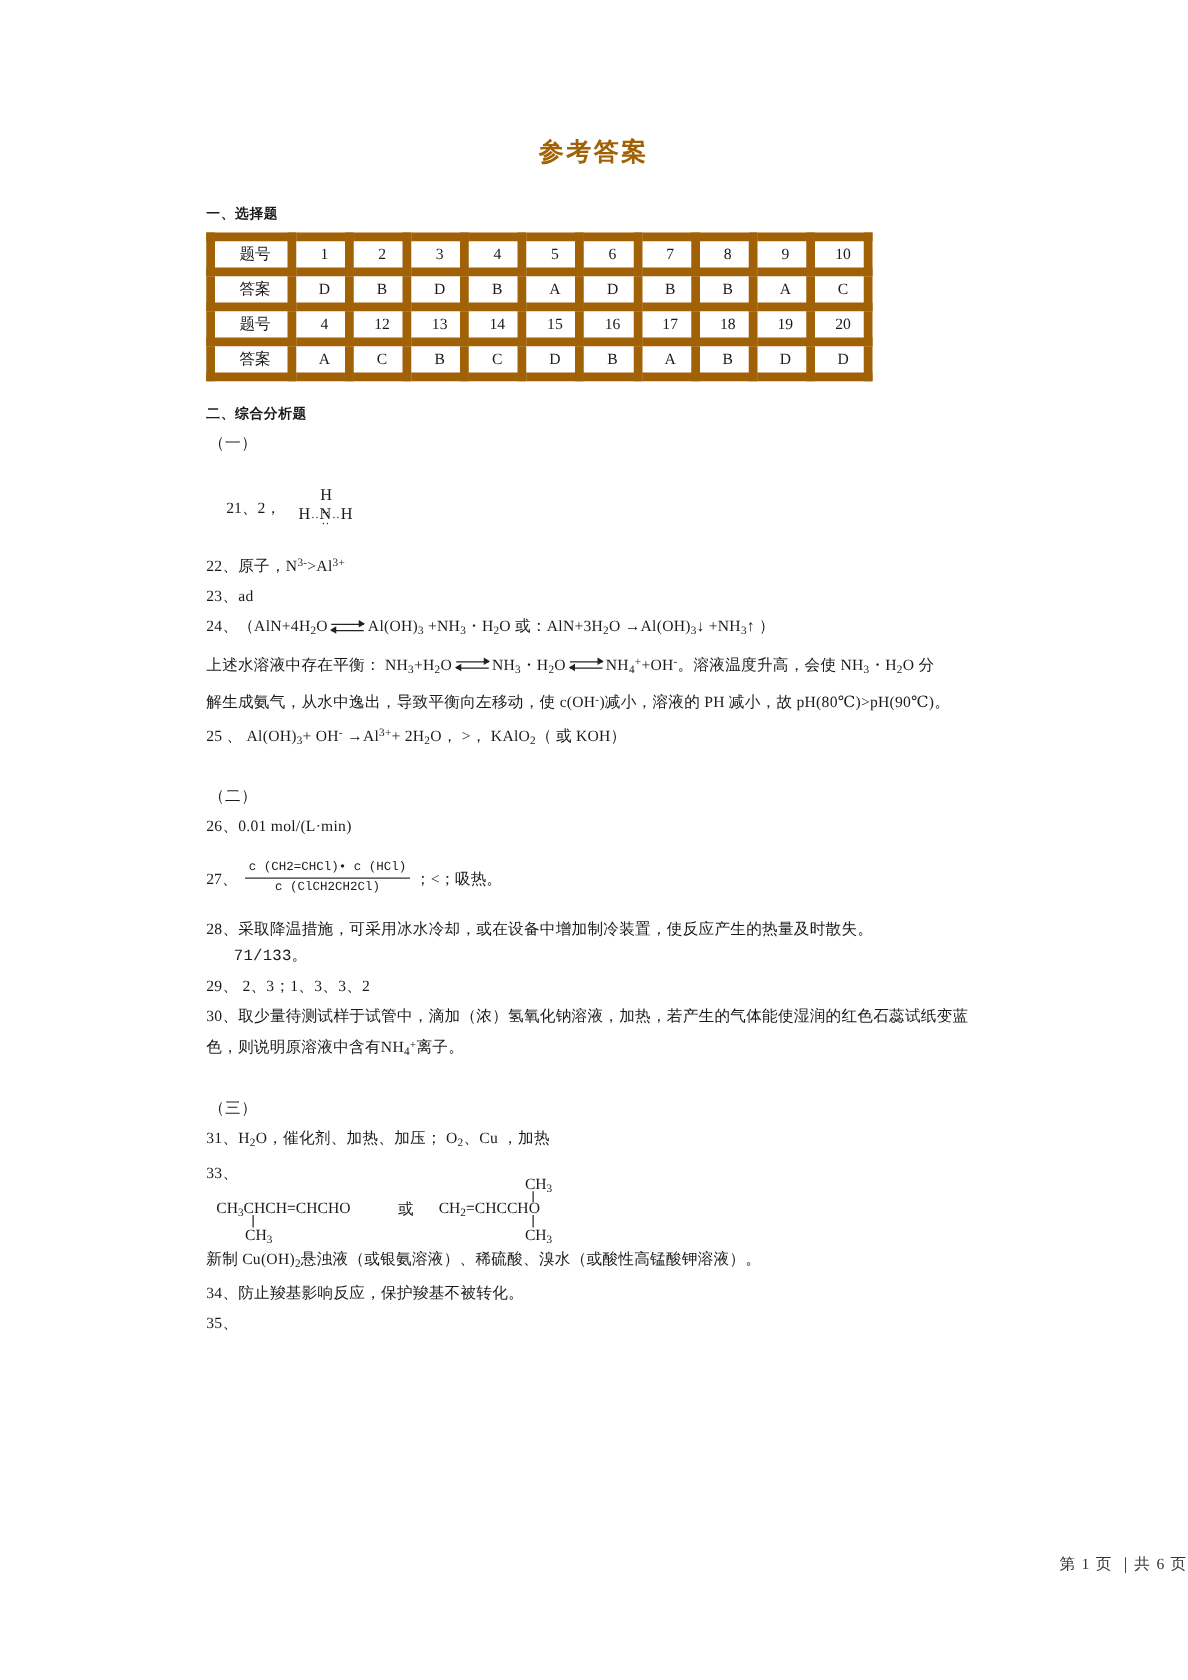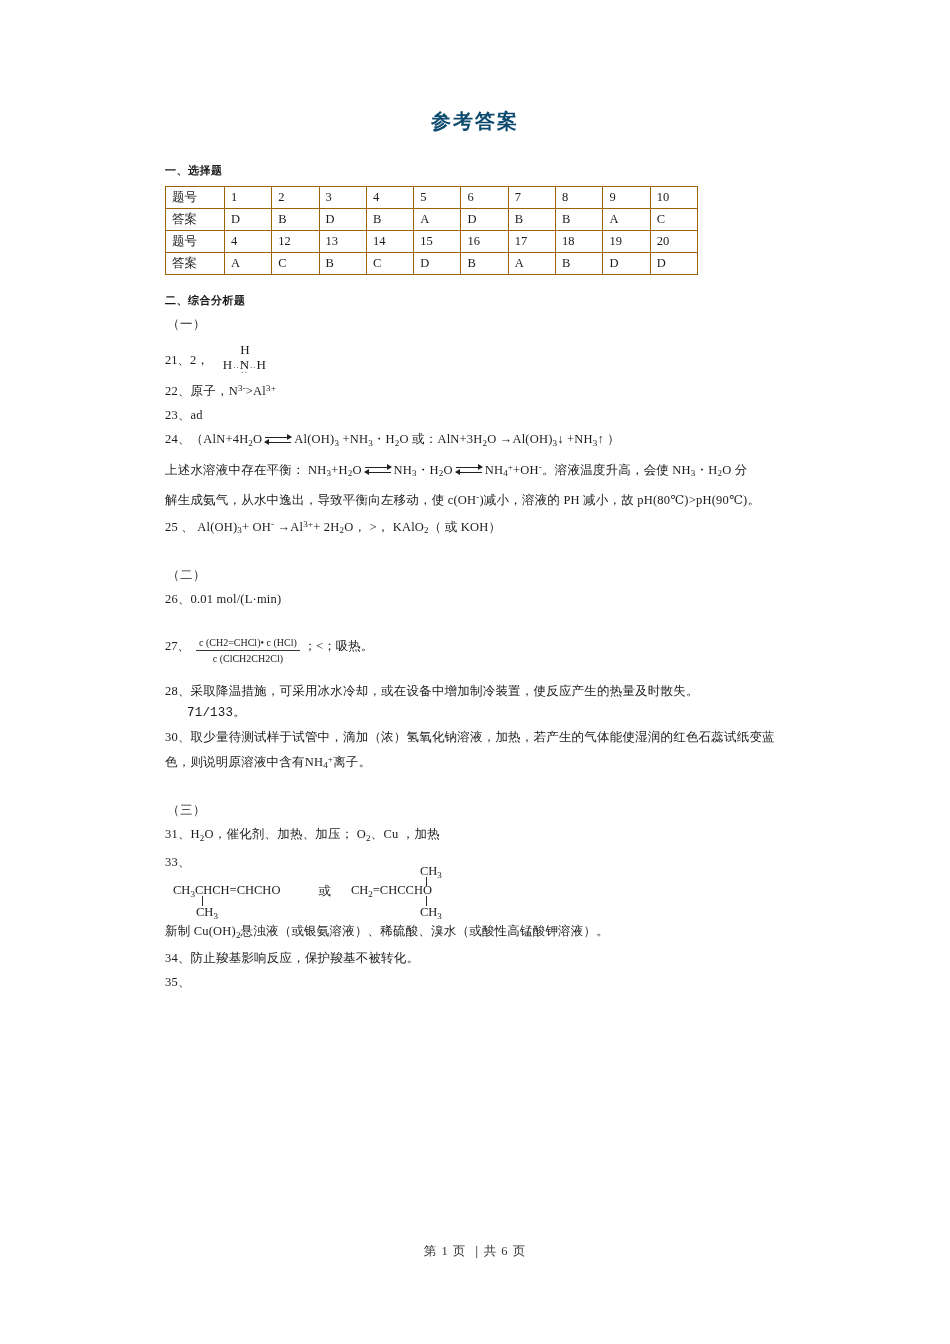--- a/index.html
+++ b/index.html
@@ -31,21 +31,21 @@
   }
 
   
   .doc-title {
     text-align: center;
     font-size: 20px;
     font-weight: bold;
     letter-spacing: 2px;
     margin: 0 0 28px 0;
     font-family: "Liberation Serif", "DejaVu Serif", serif;
-    color: #0c4a6e;
+    color: #a16207;
   }
 
   
   .sec-head {
     font-size: 11px;
     font-weight: bold;
     margin: 0 0 8px 0;
     letter-spacing: 0.5px;
   }
   .sub-head {
@@ -55,27 +55,28 @@
   }
 
   
   table.answers {
     border-collapse: collapse;
     width: 533px;
     table-layout: fixed;
     margin: 0 0 18px 0;
   }
   table.answers td {
-    border: 1px solid #a16207;
+    border: 7px solid #a16207;
     height: 21px;
     padding: 0 0 0 6px;
     font-size: 12.5px;
     line-height: 21px;
     vertical-align: middle;
     white-space: nowrap;
+    text-align: center;
   }
   table.answers td.lbl {
     width: 52px;
     padding-left: 6px;
   }
 
   
   .line {
     font-size: 12.5px;
     line-height: 22px;
@@ -123,21 +124,21 @@
     left: -1px; top: 4.4px;
     border-right: 5px solid #222;
   }
 
   
   .lewis-row {
     display: flex;
     align-items: flex-end;
     font-size: 12.5px;
     line-height: 22px;
-    margin: 0;
+    margin: 16px;
   }
   .lewis-num { padding-bottom: 0px; }
   .lewis {
     position: relative;
     display: inline-block;
     margin-left: 14px;
     text-align: center;
     font-size: 13px;
     line-height: 1.05;
     font-family: "Liberation Serif", "DejaVu Serif", serif;
@@ -172,23 +173,24 @@
     display: flex;
     align-items: center;
     font-size: 12.5px;
     line-height: 22px;
     margin: 0;
   }
   .frac {
     display: inline-block;
     text-align: center;
     vertical-align: middle;
-    margin: 10px 4px 0 6px;
+    margin: 0 4px 0 6px;
     font-size: 10px;
     line-height: 1.35;
+    font-family: Liberation Mono, monospace;
   }
   .frac .num {
     display: block;
     border-bottom: 1px solid #333;
     padding: 0 3px 1px 3px;
     white-space: nowrap;
   }
   .frac .den {
     display: block;
     padding: 1px 3px 0 3px;
@@ -230,21 +232,21 @@
   .s2 .bond-v.v2 { left: 75px; top: -7px; height: 9px; }
   .s2 .bond-v.v3 { left: 75px; top: 12px; height: 10px; }
   .or-label { margin: 0 10px 0 38px; }
 
   
   .footer {
     position: absolute;
     left: 0;
     top: 1243px;
     width: 950px;
-    text-align: center;
+    text-align: right;
     font-size: 12.5px;
     color: #333;
     letter-spacing: 1px;
   }
 </style>
 </head>
 <body>
 
 <div class="page">
   <div class="content">
@@ -353,20 +355,21 @@
         <span class="den">c (ClCH2CH2Cl)</span>
       </span>
       <span>；&lt;；吸热。</span>
     </div>
 
     <div class="gap-m"></div>
 
     <div class="line tight">28、采取降温措施，可采用冰水冷却，或在设备中增加制冷装置，使反应产生的热量及时散失。</div>
     <div class="line indent">71/133。</div>
 
+    <div class="line">29、   2、3；1、3、3、2</div>
 
     <div class="line tight">30、取少量待测试样于试管中，滴加（浓）氢氧化钠溶液，加热，若产生的气体能使湿润的红色石蕊试纸变蓝</div>
     <div class="line"><span>色，则说明原溶液中含有NH</span><sub>4</sub><sup>+</sup><span>离子。</span></div>
 
     <div class="gap-l"></div>
 
     <div class="sub-head">（三）</div>
 
     <div class="line"><span>31、H</span><sub>2</sub><span>O，催化剂、加热、加压；   O</span><sub>2</sub><span>、Cu ，加热</span></div>
 

